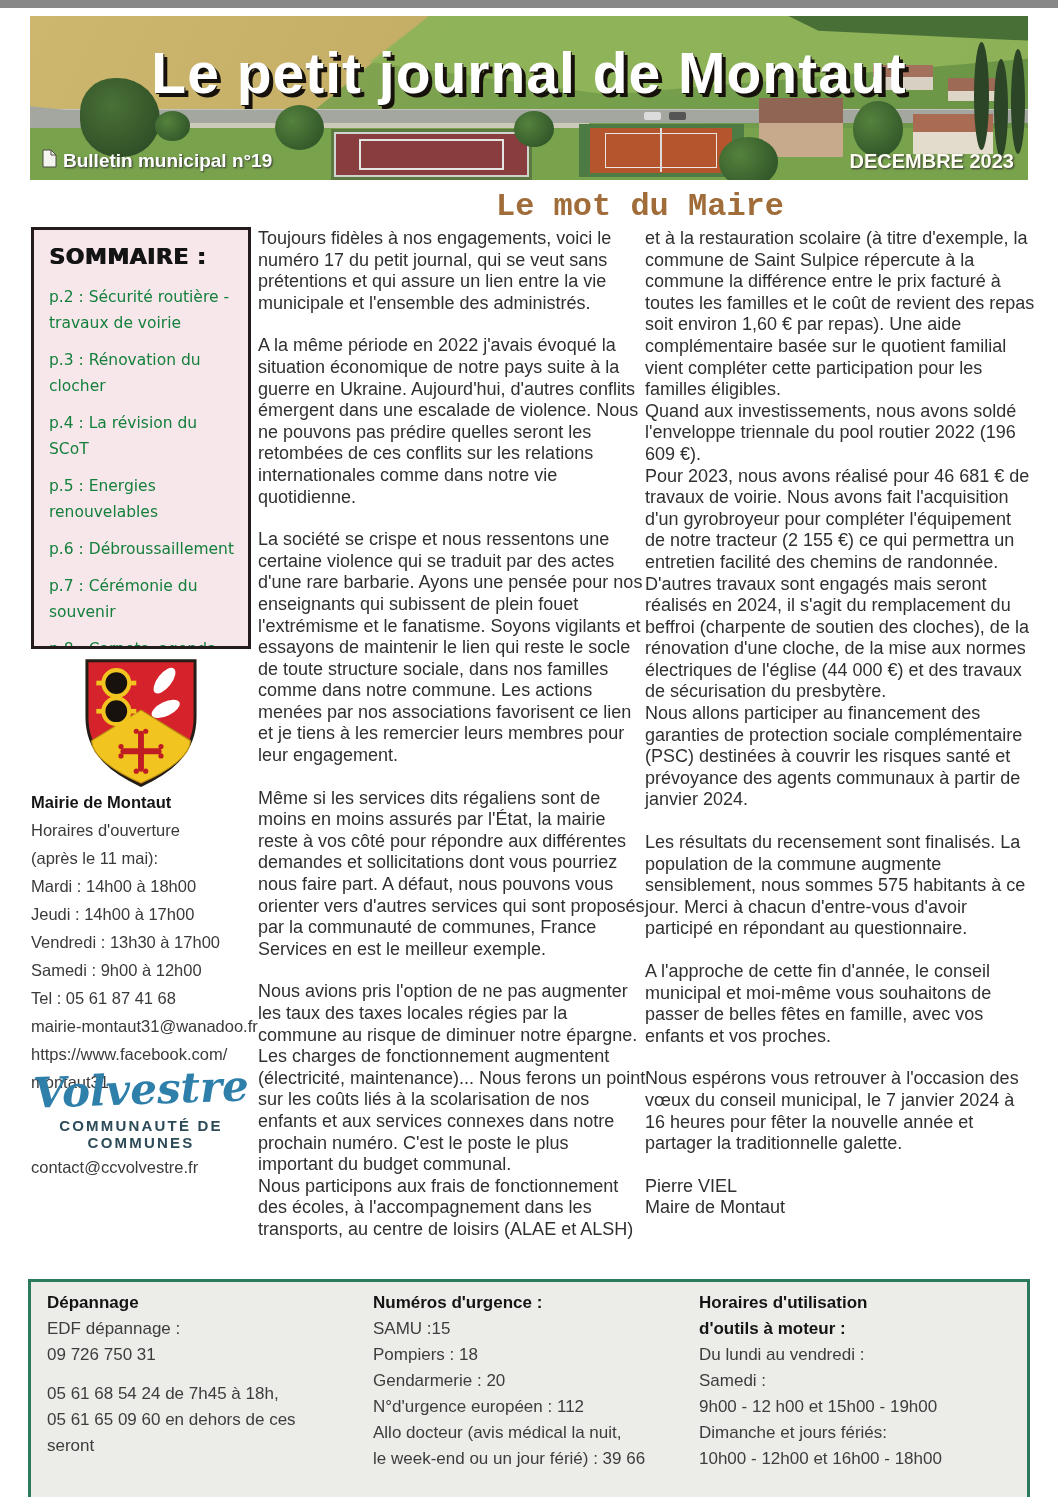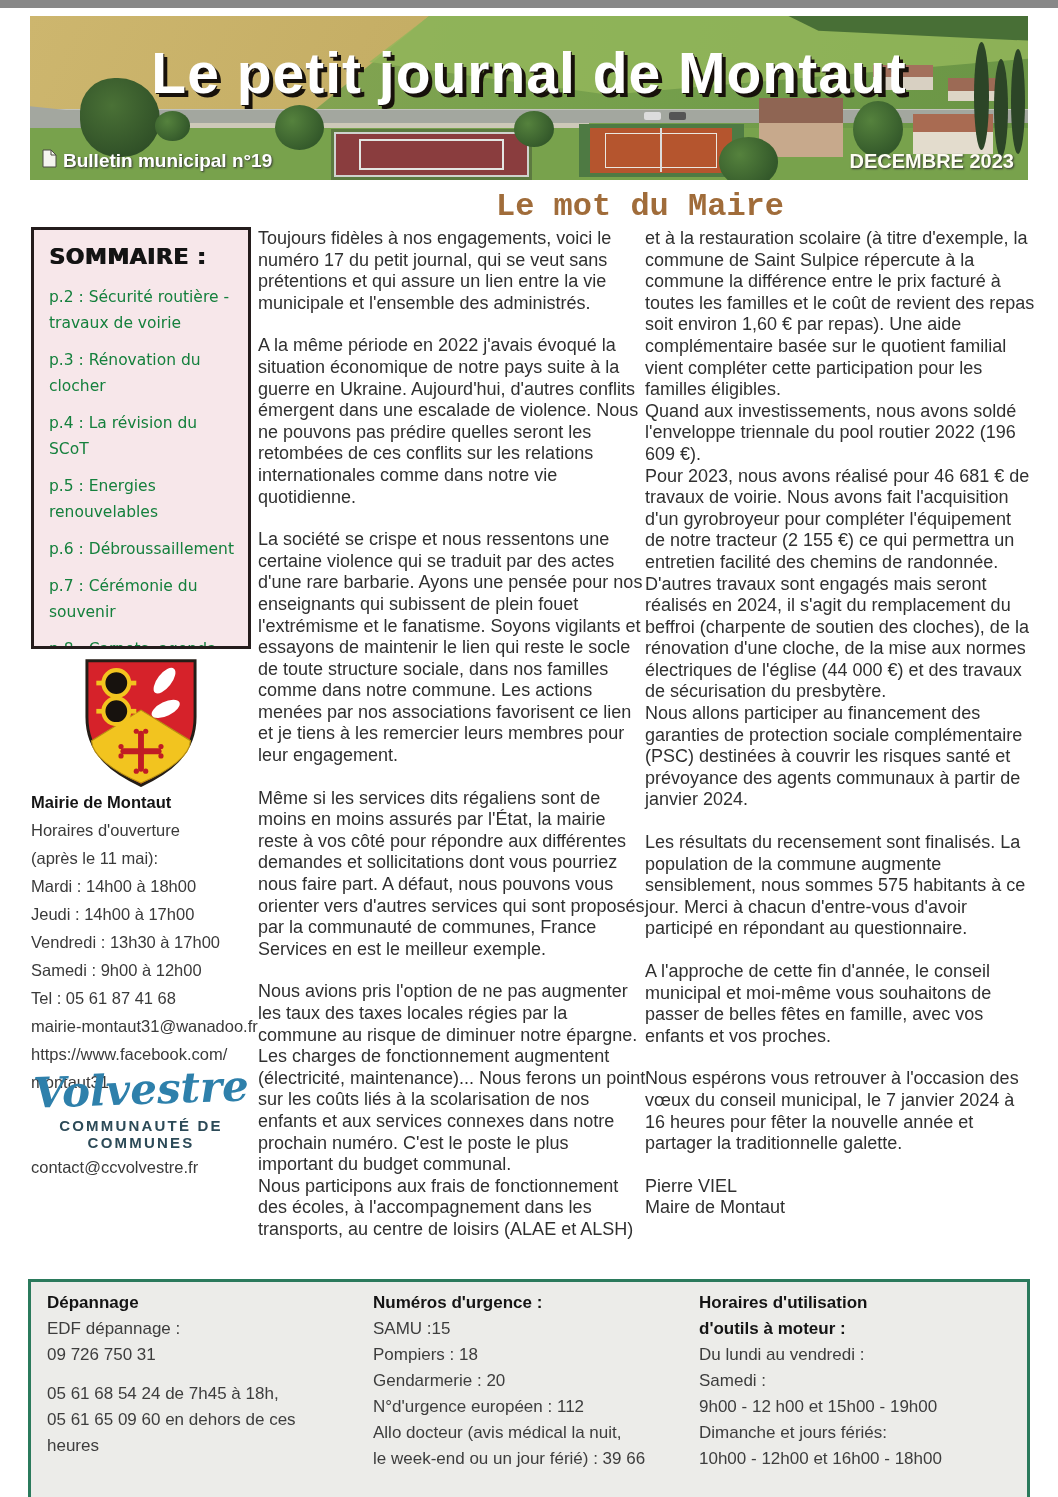--- a/index.html
+++ b/index.html
@@ -229,21 +229,21 @@
 
   <div class="footer-box">
     <div class="f-col">
       <div class="f-title">Dépannage</div>
       <div>
           <div class="f-line">EDF dépannage :</div>
           <div class="f-line">09 726 750 31</div>
           <div class="f-line"></div>
           <div class="f-line">05 61 68 54 24 de 7h45 à 18h,</div>
           <div class="f-line">05 61 65 09 60 en dehors de ces</div>
-          <div class="f-line">heures</div>
+          <div class="f-line">seront</div>
         </div>
     </div>
     <div class="f-col">
       <div class="f-title">Numéros d'urgence :</div>
       <div>
           <div class="f-line">SAMU :15</div>
           <div class="f-line">Pompiers : 18</div>
           <div class="f-line">Gendarmerie : 20</div>
           <div class="f-line">N°d'urgence européen : 112</div>
           <div class="f-line">Allo docteur (avis médical la nuit,</div>

